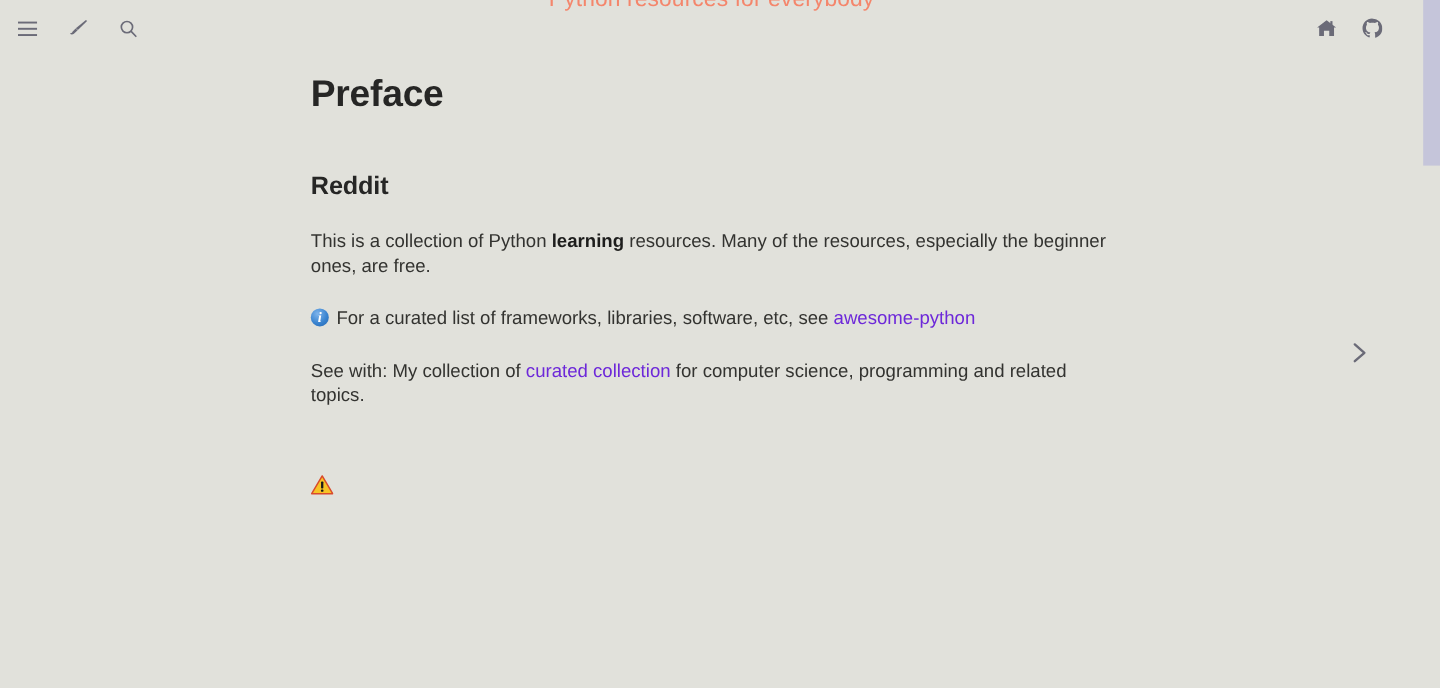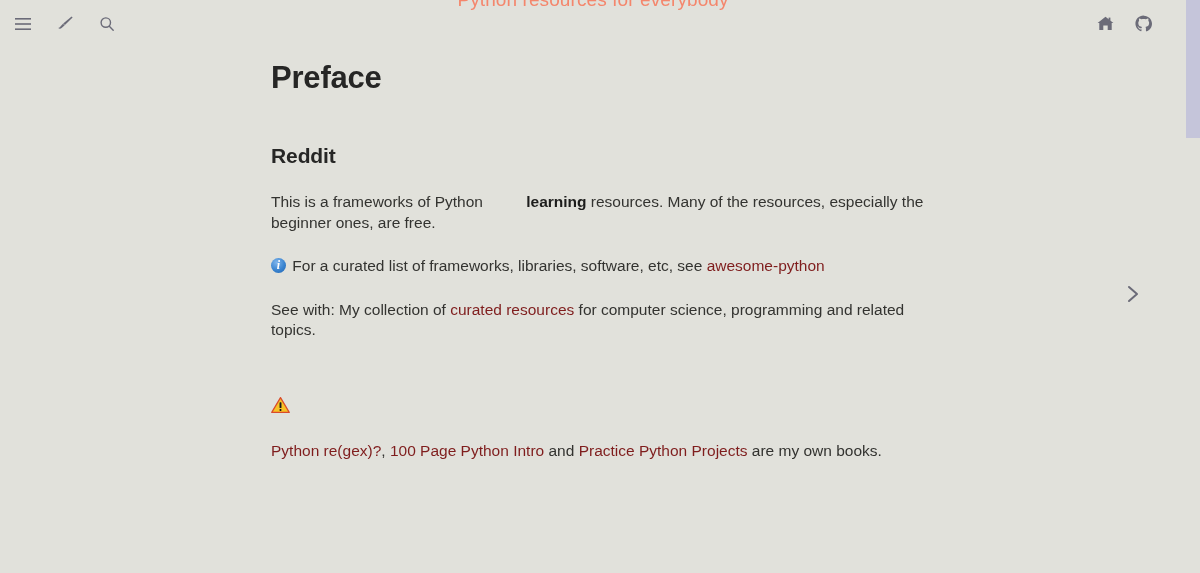--- a/index.html
+++ b/index.html
@@ -76,21 +76,21 @@
     color: #f4866c;
     font-weight: 400;
     letter-spacing: 0.1px;
     pointer-events: none;
   }
 
   
   #page-wrapper {
     position: absolute;
     top: 47px;
-    left: 12px;
+    left: 0;
     width: 1186px;
     height: 526px;
     overflow: hidden;
   }
 
   #content {
     width: 680px;
     margin: 0 auto;
     padding-left: 6px;
     padding-top: 13px;
@@ -116,25 +116,25 @@
   h2.with-emoji { margin-top: 52px; }
 
   p {
     font-size: 15.5px;
     line-height: 20.6px;
     color: #333330;
     margin-bottom: 23px;
   }
 
   a {
-    color: #7f1d1d;
+    color: #6d28d9;
     text-decoration: none;
   }
 
-  strong { font-weight: 700; color: #1d1d1c; margin-left: 39px; }
+  strong { font-weight: 700; color: #1d1d1c; }
 
   .emoji {
     display: inline-block;
     vertical-align: -2px;
     margin-right: 2px;
   }
 
   
   .emoji-info {
     width: 15px; height: 15px;
@@ -257,46 +257,43 @@
 </div>
 
 <div id="page-wrapper">
   <main id="content">
 
     <h1>Preface</h1>
 
     <h2>Reddit</h2>
 
     <p>
-      <span>This is a frameworks of Python </span><strong>learning</strong><span> resources. Many of the resources, especially the beginner ones, are free.</span>
+      <span>This is a collection of Python </span><strong>learning</strong><span> resources. Many of the resources, especially the beginner ones, are free.</span>
     </p>
 
     <p>
       <span class="emoji emoji-info"></span>
       <span>For a curated list of frameworks, libraries, software, etc, see </span><a href="#">awesome-python</a>
     </p>
 
     <p>
-      <span>See with: My collection of </span><a href="#">curated resources</a><span> for computer science, programming and related topics.</span>
+      <span>See with: My collection of </span><a href="#">curated collection</a><span> for computer science, programming and related topics.</span>
     </p>
 
     <h2 class="with-emoji">
       <span class="emoji emoji-warning">
         <svg width="19" height="18" viewBox="0 0 20 18">
           <path d="M10 1.2 L19.2 16.8 L0.8 16.8 Z" fill="#f7c325" stroke="#d94b2b" stroke-width="1.3" stroke-linejoin="round"></path>
           <rect x="9.0" y="6.2" width="2.0" height="6.0" rx="0.6" fill="#1a1a1a"></rect>
           <rect x="9.0" y="13.2" width="2.0" height="2.0" rx="0.6" fill="#1a1a1a"></rect>
         </svg>
       </span>
     </h2>
 
 
-    <p>
-      <a href="#">Python re(gex)?</a><span>, </span><a href="#">100 Page Python Intro</a><span> and </span><a href="#">Practice Python Projects</a><span> are my own books.</span>
-    </p>
 
   </main>
 </div>
 
 <div id="nav-next" title="Next chapter">
   <span>
     <svg width="30" height="30" viewBox="0 0 30 30" fill="none">
       <polyline points="11,8 19,15 11,22" stroke="#6b6b78" stroke-width="2" fill="none" stroke-linecap="round" stroke-linejoin="round"></polyline>
     </svg>
   </span>

